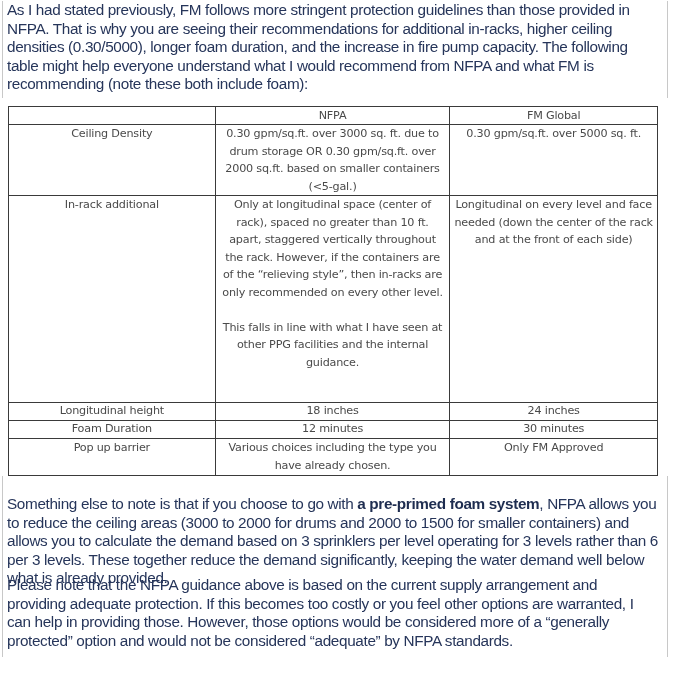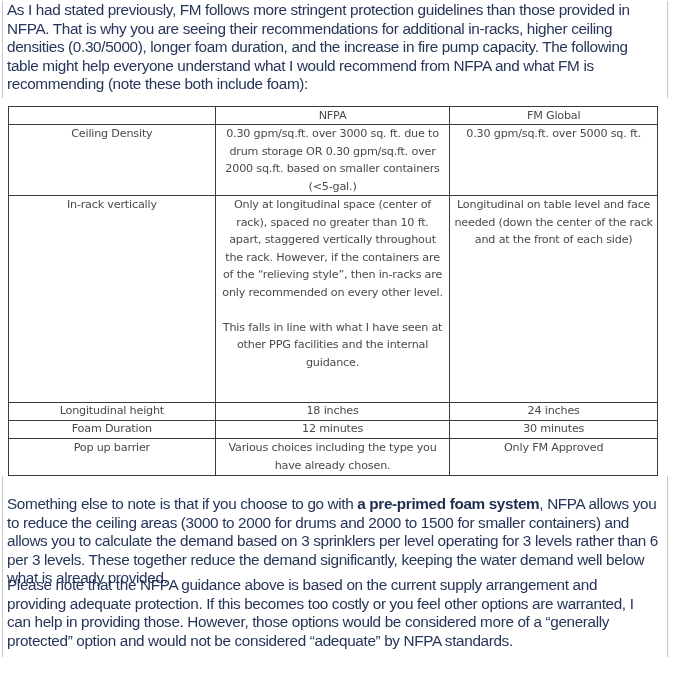--- a/index.html
+++ b/index.html
@@ -83,27 +83,27 @@
       <th class="col-3">FM Global</th>
     </tr>
   </thead>
   <tbody>
     <tr class="row-density">
       <td>Ceiling Density</td>
       <td>0.30 gpm/sq.ft. over 3000 sq. ft. due to drum storage OR 0.30 gpm/sq.ft. over 2000 sq.ft. based on smaller containers (&lt;5-gal.)</td>
       <td>0.30 gpm/sq.ft. over 5000 sq. ft.</td>
     </tr>
     <tr class="row-inrack">
-      <td>In-rack vertically</td>
+      <td>In-rack additional</td>
       <td>
         <span>Only at longitudinal space (center of rack), spaced no greater than 10 ft. apart, staggered vertically throughout the rack. However, if the containers are of the “relieving style”, then in-racks are only recommended on every other level.</span>
         <span class="gap"></span>
         <span>This falls in line with what I have seen at other PPG facilities and the internal guidance.</span>
       </td>
-      <td>Longitudinal on table level and face needed (down the center of the rack and at the front of each side)</td>
+      <td>Longitudinal on every level and face needed (down the center of the rack and at the front of each side)</td>
     </tr>
     <tr class="row-containment">
       <td>Longitudinal height</td>
       <td>18 inches</td>
       <td>24 inches</td>
     </tr>
     <tr class="row-foam">
       <td>Foam Duration</td>
       <td>12 minutes</td>
       <td>30 minutes</td>

